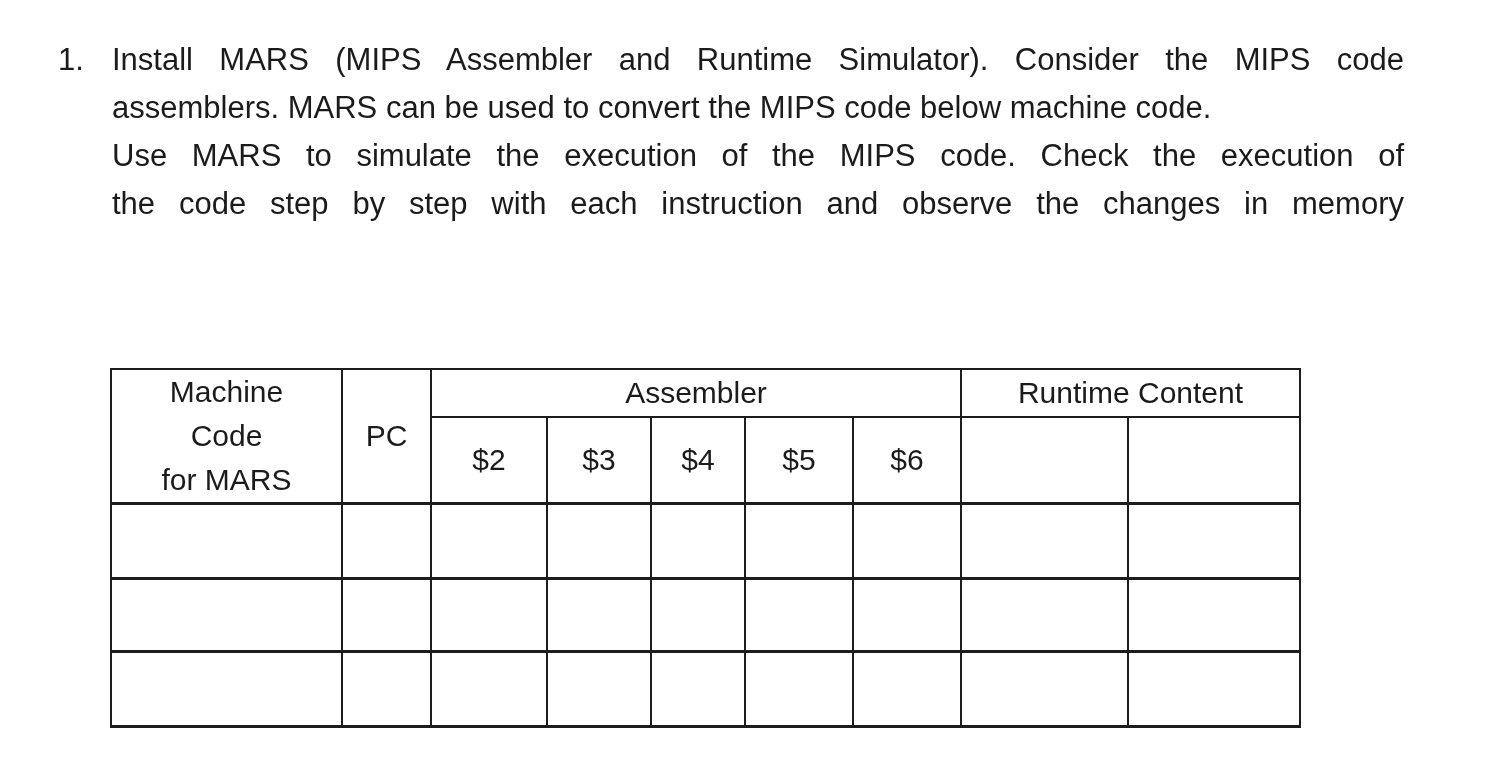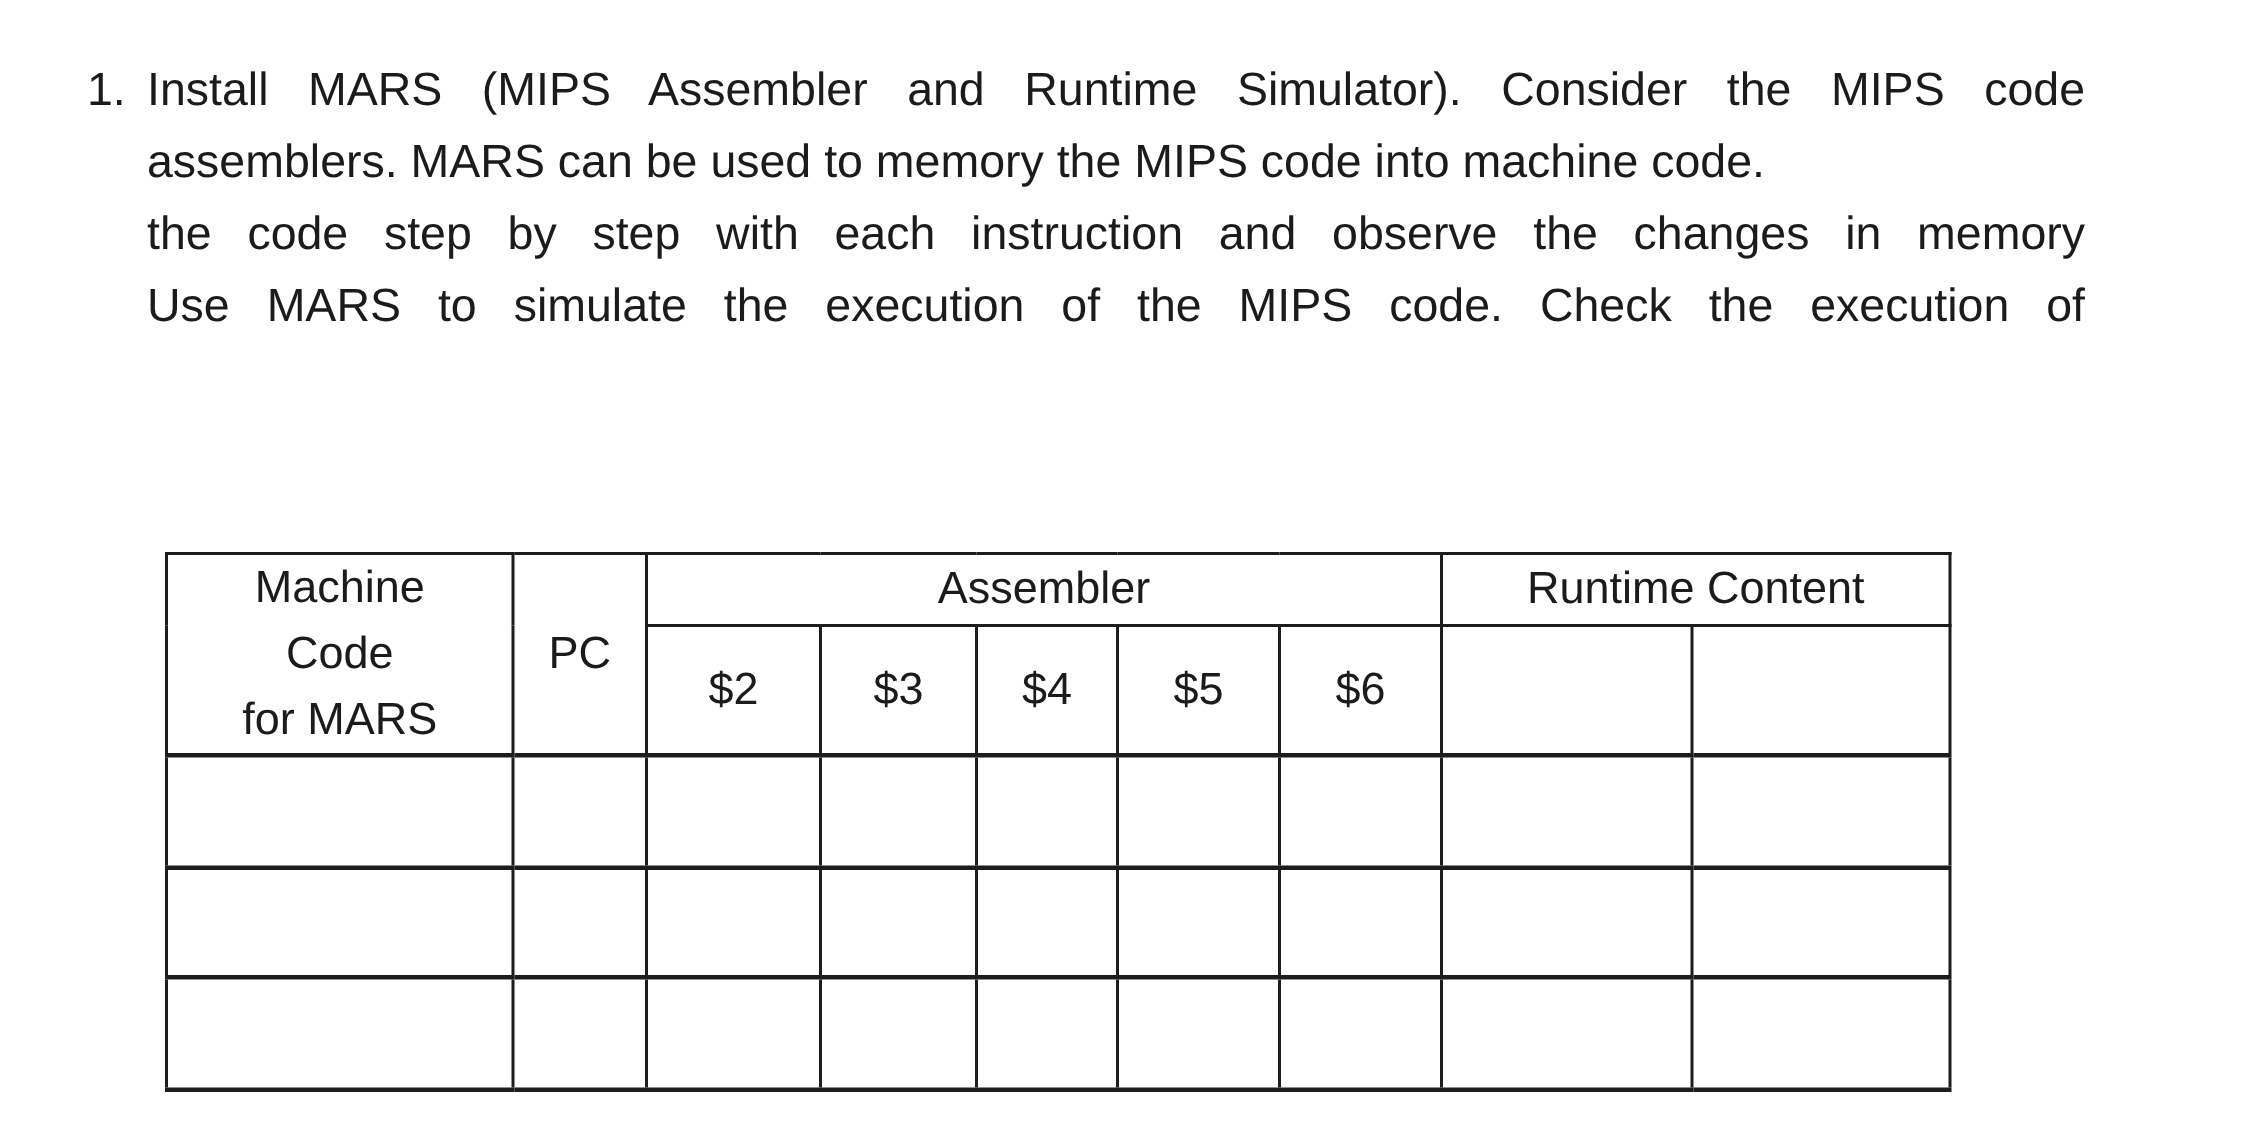--- a/index.html
+++ b/index.html
@@ -15,21 +15,21 @@
     left: 58px; top: 36px;
     width: 1350px;
   }
   .q-number {
     position: absolute;
     left: 0; top: 0;
     font-size: 31px;
     line-height: 48px;
   }
   .q-text {
-    margin-left: 40px;
+    margin-left: 54px;
     width: 1292px;
   }
   .q-line {
     font-size: 31px;
     line-height: 48px;
     white-space: nowrap;
     text-align: justify;
     text-align-last: justify;
   }
   .q-line.endline {
@@ -59,23 +59,23 @@
   tr.brow:last-child td { border-bottom-width: 3px; }
   th.mc-cell div { line-height: 44px; }
 </style>
 </head>
 <body>
 
 <div class="question">
   <div class="q-number">1.</div>
   <div class="q-text">
     <div class="q-line">Install MARS (MIPS Assembler and Runtime Simulator). Consider the MIPS code</div>
-    <div class="q-line endline">assemblers. MARS can be used to memory the MIPS code into machine code.</div>
+    <div class="q-line endline">assemblers. MARS can be used to convert the MIPS code below machine code.</div>
+    <div class="q-line">Use MARS to simulate the execution of the MIPS code. Check the execution of</div>
     <div class="q-line">the code step by step with each instruction and observe the changes in memory</div>
-    <div class="q-line">Use MARS to simulate the execution of the MIPS code. Check the execution of</div>
   </div>
 </div>
 
 <table class="testlog">
   <colgroup>
     <col style="width:231px">
     <col style="width:89px">
     <col style="width:116px">
     <col style="width:104px">
     <col style="width:94px">

